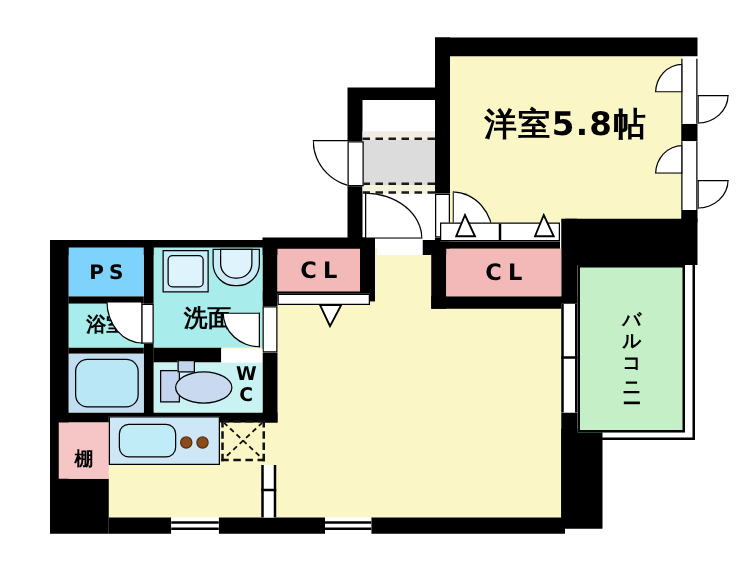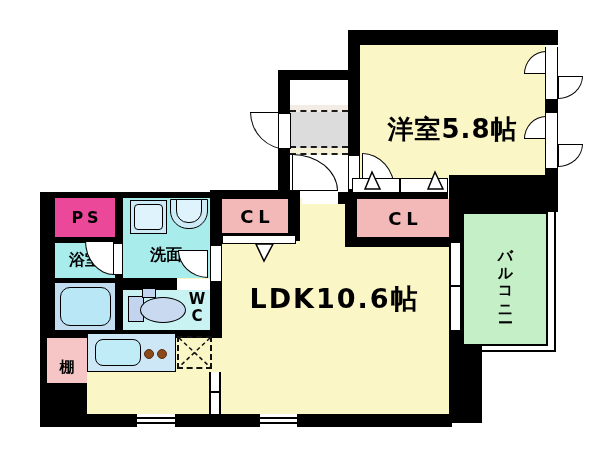--- a/index.html
+++ b/index.html
@@ -62,35 +62,35 @@
   <div class="abs wall" style="left:449px;top:343px;width:33px;height:80px"></div>
 
   <div class="abs" style="left:462px;top:212px;width:94px;height:140px;border-right:2px solid #000;border-bottom:2px solid #000"></div>
   <div class="abs" style="left:462px;top:212px;width:86px;height:134px;background:#C5EFC7;border:2px solid #000"></div>
   <div class="abs lbl vtext" style="left:494px;top:216px;width:22px;height:122px;font-size:15px">バルコニー</div>
 
   <div class="abs dashrow" style="left:290px;top:105px;width:58px;height:7px;background:#F2ECE4"></div>
   <div class="abs dashrow" style="left:290px;top:112px;width:58px;height:36px;background:#DCDCDC"></div>
   <div class="abs dashrow" style="left:290px;top:148px;width:58px;height:7px;background:#F6F2DA"></div>
 
-  <div class="abs lbl" style="left:55px;top:198px;width:60px;height:39px;background:#ec4899;font-size:16px;letter-spacing:4px;text-indent:4px">
+  <div class="abs lbl" style="left:55px;top:198px;width:60px;height:39px;background:#7dd3fc;font-size:16px;letter-spacing:4px;text-indent:4px">
     <span>PS</span>
   </div>
   <div class="abs lbl" style="left:55px;top:243px;width:60px;height:35px;background:#A9ECEC;font-size:16px">
     <span>浴室</span>
   </div>
   <div class="abs" style="left:55px;top:283px;width:60px;height:47px;background:#C3DDF0"></div>
   <div class="abs" style="left:60px;top:287px;width:51px;height:39px;background:#B9E7F5;border:1px solid #000;border-radius:10px"></div>
 
   <div class="abs" style="left:123px;top:198px;width:87px;height:80px;background:#A9ECEC"></div>
   <div class="abs" style="left:130px;top:200px;width:37px;height:34px;background:#CDEBF7;border:1px solid #000"></div>
   <div class="abs" style="left:134px;top:204px;width:29px;height:26px;background:#DEF3FB;border:1px solid #000;border-radius:4px"></div>
   <div class="abs" style="left:170px;top:199px;width:38px;height:30px;background:#CDEBF7;border:1px solid #000;border-radius:0 0 18px 18px"></div>
   <div class="abs" style="left:176px;top:199px;width:26px;height:24px;background:#DEF3FB;border:1px solid #000;border-radius:0 0 12px 12px"></div>
-  <div class="abs lbl" style="left:140px;top:244px;width:52px;height:22px;font-size:16px">洗面</div>
+  <div class="abs lbl" style="left:140px;top:244px;width:52px;height:22px;font-size:19px">洗面</div>
 
   <div class="abs" style="left:123px;top:290px;width:87px;height:40px;background:#C9F2F2"></div>
   <div class="abs" style="left:128px;top:296px;width:16px;height:26px;background:#C3D5EE;border:1px solid #000"></div>
   <div class="abs" style="left:142px;top:288px;width:14px;height:10px;background:#C3D5EE;border:1px solid #000"></div>
   <div class="abs" style="left:140px;top:297px;width:46px;height:26px;background:#C9DAF0;border:1px solid #000;border-radius:50%"></div>
   <div class="abs lbl" style="left:186px;top:287px;width:22px;height:42px;font-size:15px;line-height:17px;flex-direction:column">
     <span>W</span>
     <span>C</span>
   </div>
 
@@ -158,16 +158,15 @@
     <div class="abs" style="left:0;top:8px;width:38px;height:2px;background:#000"></div>
   </div>
   <div class="abs" style="left:260px;top:414px;width:37px;height:13px;background:#fff">
     <div class="abs" style="left:0;top:3px;width:37px;height:2px;background:#000"></div>
     <div class="abs" style="left:0;top:8px;width:37px;height:2px;background:#000"></div>
   </div>
 
   <div class="abs winV" style="left:209px;top:372px;width:12px;height:42px"></div>
   <div class="abs" style="left:209px;top:391px;width:12px;height:2px;background:#000"></div>
 
-  <div class="abs lbl" style="left:370px;top:112px;width:165px;height:34px;font-size:26px;letter-spacing:1px">洋室5.8帖</div>
-  <div class="abs lbl" style="left:237px;top:281px;width:195px;height:36px;font-size:27px;letter-spacing:2px">LDK10.6帖</div>
+  <div class="abs lbl" style="left:370px;top:82px;width:165px;height:34px;font-size:26px;letter-spacing:1px">洋室5.8帖</div>
 
 </div>
 
 </body></html>

